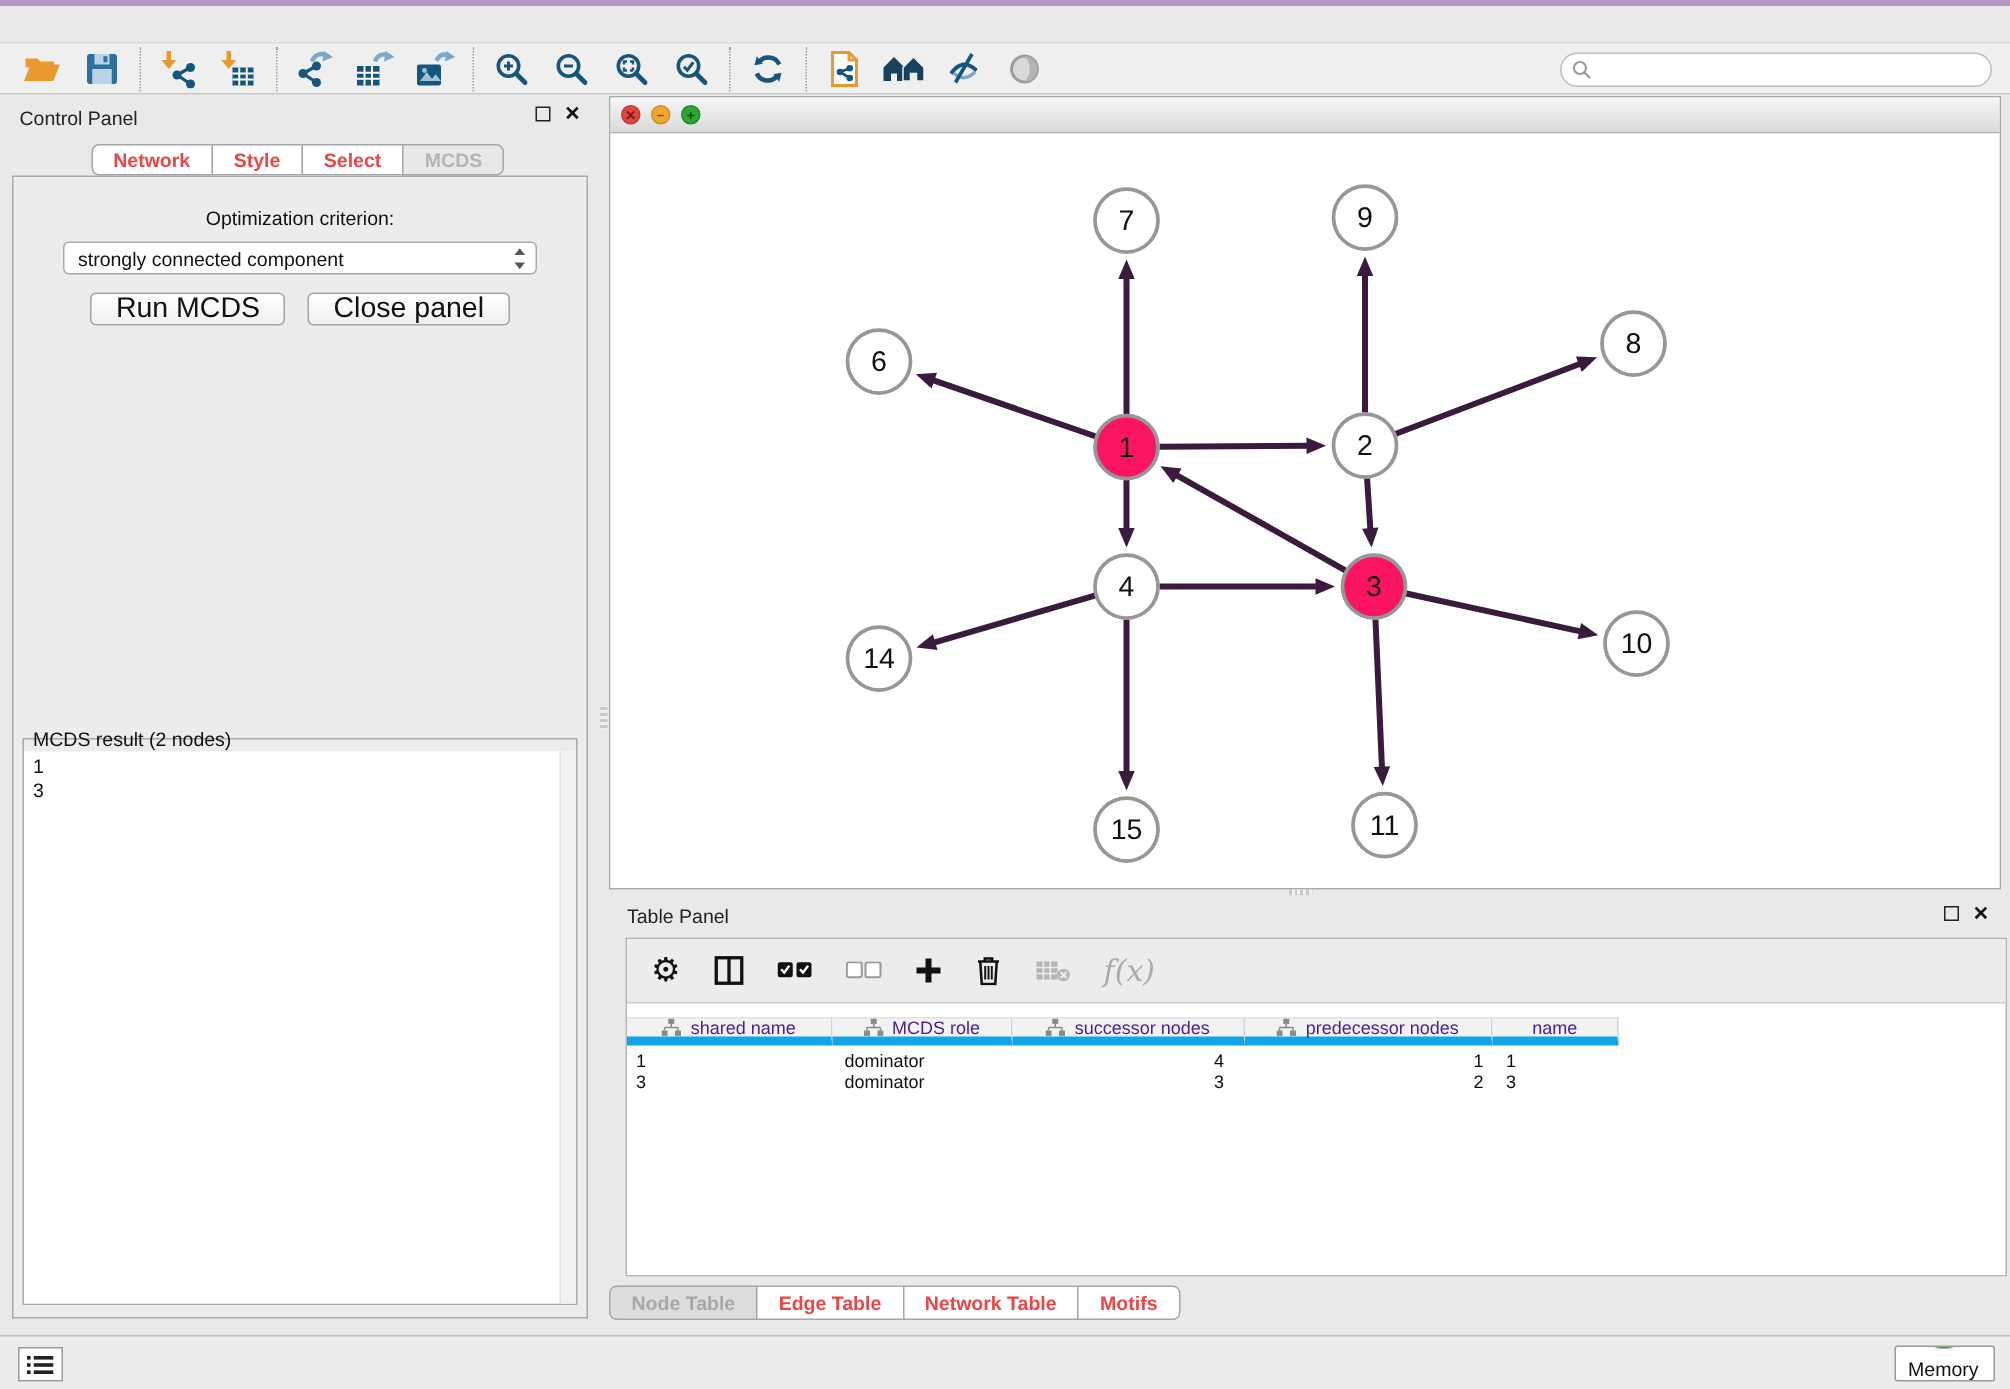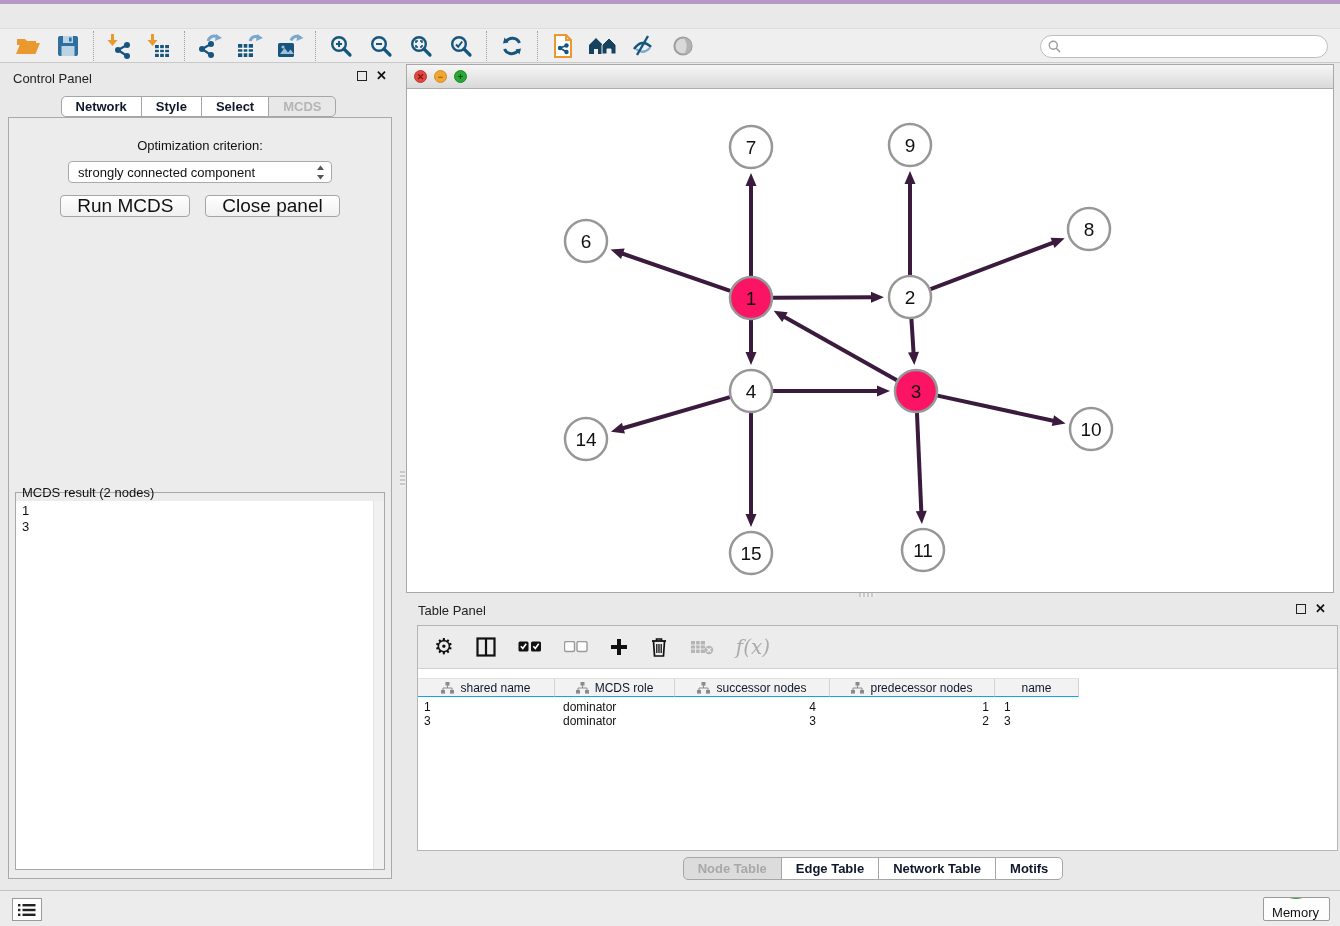--- a/index.html
+++ b/index.html
@@ -26,29 +26,29 @@
   
   .control-panel { position:absolute; left:0; top:63px; width:397px; height:827px; }
   .panel-header { position:relative; height:30px; }
   .panel-header .ph-title { position:absolute; left:13px; top:8px; font-size:13px; color:#222; }
   .ph-icons { position:absolute; right:10px; top:7px; display:flex; gap:9px; align-items:center; }
   .float-ic { width:10px; height:10px; border:1.6px solid #222; background:transparent; }
   .close-ic { font-size:13px; font-weight:bold; color:#111; line-height:12px; }
 
   .cp-tabs { position:absolute; left:0; top:33px; width:100%; display:flex; justify-content:center; z-index:3; }
   .tab { height:21px; padding:0 14px; background:#fff; border:1px solid #a6a6a6; margin-left:-1px;
-         font-size:13px; font-weight:600; color:#0f172a; display:flex; align-items:center; }
+         font-size:13px; font-weight:600; color:#ef4444; display:flex; align-items:center; }
   .tab:first-child { border-radius:5px 0 0 5px; margin-left:0; }
   .tab:last-child { border-radius:0 5px 5px 0; }
   .tab.active { background:#e8e8e8; color:#b5b5b5; }
 
   .cp-content { position:absolute; left:8px; top:54px; width:384px; height:762px;
                 background:#ececec; border:1px solid #a9a9a9; }
   .opt-label { margin-top:20px; text-align:center; font-size:13px; color:#111; }
-  .select-box { position:relative; margin:8px auto 0 auto; width:264px; height:22px; background:#fff;
+  .select-box { position:relative; margin:8px auto 0 auto; width:316px; height:22px; background:#fff;
                 border:1px solid #a9a9a9; border-radius:4px; font-size:13px; color:#111;
                 display:flex; align-items:center; padding-left:9px; }
   .stepper { position:absolute; right:6px; top:3px; }
   .btn-row { display:flex; justify-content:center; gap:15px; margin-top:12px; }
   .pbtn { height:22px; padding:0 16px; background:linear-gradient(#ffffff,#f0f0f0); border:1px solid #a5a5a5;
           border-radius:4px; font-size:19px; color:#111; display:flex; align-items:center;text-align:right; }
 
   .result-group { position:absolute; left:6px; top:374px; width:370px; height:378px;
                   border:1px solid #a8a8a8; }
   .result-legend { position:absolute; left:4px; top:-8px; font-size:13px; color:#111; background:transparent; padding:0 2px; }
@@ -85,32 +85,32 @@
   .table-box { position:absolute; left:11px; top:30px; width:921px; height:226px; background:#fff; border:1px solid #b5b5b5; }
   .table-toolbar { height:43px; background:#ececec; border-bottom:1px solid #cfcfcf;
                    display:flex; align-items:center; gap:22px; padding-left:16px; }
   .tt-icon { display:flex; align-items:center; justify-content:center; }
   .gear-char { font-size:22px; color:#111; line-height:22px; }
   .fx { font-family:"DejaVu Serif",serif; font-style:italic; font-size:20px; color:#ababab; }
 
   .grid-table { position:absolute; left:0; top:52px; width:100%; }
   .gt-row { display:flex; }
   .gt-head .cell { background:#f2f2f2; border-right:1px solid #d4d4d4; border-top:1px solid #e2e2e2;
-                   border-bottom:1px solid #0ea5e9; height:19px; font-size:12px; color:#0f172a;
+                   border-bottom:6px solid #0ea5e9; height:19px; font-size:12px; color:#4c1d95;
                    display:flex; align-items:center; justify-content:center; gap:6px; }
   .gt-body .cell { height:16px; font-size:12px; color:#111; display:flex; align-items:center; }
   .gt-body .gt-row:first-child .cell { padding-top:3px; }
   .c0 { width:137px; } .c1 { width:120px; } .c2 { width:155px; } .c3 { width:165px; } .c4 { width:84px; }
   .gt-body .c0, .gt-body .c1 { justify-content:flex-start; padding-left:6px; }
   .gt-body .c1 { padding-left:8px; }
   .gt-body .c2 { justify-content:flex-end; padding-right:14px; }
   .gt-body .c3 { justify-content:flex-end; padding-right:6px; }
   .gt-body .c4 { justify-content:flex-start; padding-left:9px; }
 
-  .tp-tabs { position:absolute; left:0; top:262px; width:100%; display:flex; justify-content:center; }
+  .tp-tabs { position:absolute; left:0; top:262px; width:100%; display:flex; }
   .tp-tabs .tab { height:23px; }
   .tp-tabs .tab.active { background:#dcdcdc; color:#a8a8a8; }
 
   
   .statusbar { position:absolute; left:0; top:890px; width:100%; height:36px; background:#ececec; border-top:1px solid #c2c2c2; }
   .list-btn { position:absolute; left:12px; top:7px; width:30px; height:23px; background:#fdfdfd;
               border:1px solid #9a9a9a; display:flex; align-items:center; justify-content:center; }
   .mem-btn { position:absolute; right:10px; top:6px; height:24px; padding:0 10px 0 8px; background:#fdfdfd;
              border:1px solid #9a9a9a; border-radius:2px; display:flex; align-items:center; gap:6px; font-size:13px; color:#111;flex-direction:column; }
   .mem-dot { width:12px; height:12px; border-radius:50%; }

